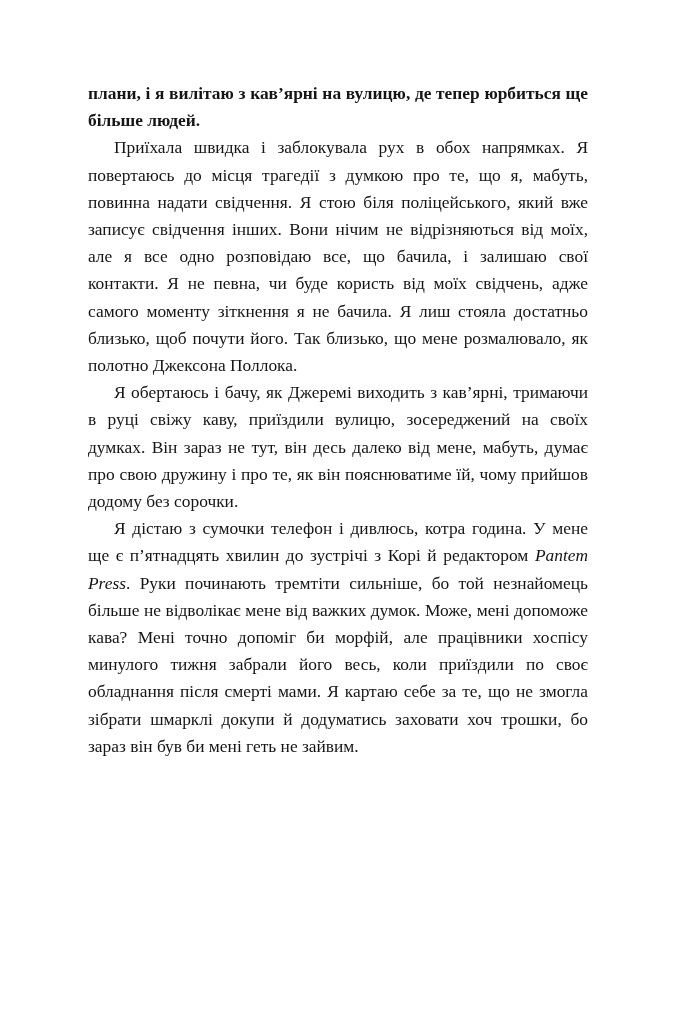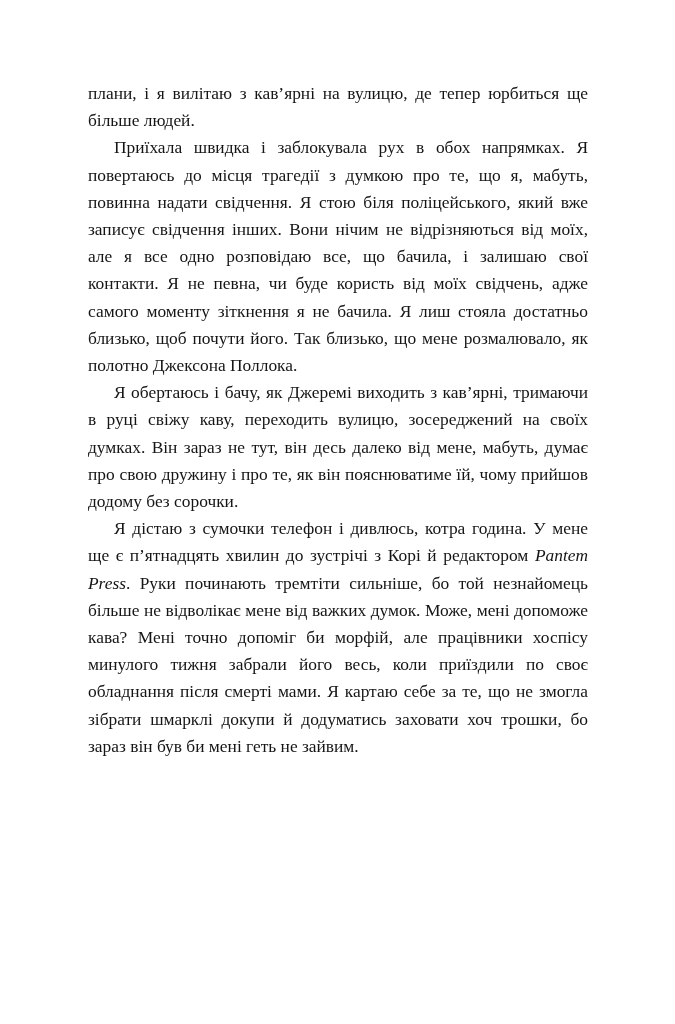--- a/index.html
+++ b/index.html
@@ -40,36 +40,37 @@
     text-justify: inter-word;
     hyphens: manual;
     -webkit-hyphens: manual;
     text-indent: 26px;
     word-spacing: 0px;
     letter-spacing: 0.0px;
   }
 
   .para.first {
     text-indent: 0;
+    font-weight: bold;
   }
 
   .italic {
     font-style: italic;
   }
 </style>
 </head>
 <body>
 
 <div class="page">
   <div class="text-block">
 
     <p class="para first">плани, і я вилітаю з кав’ярні на вулицю, де тепер юрбиться ще більше людей.</p>
 
     <p class="para">Приїхала швидка і заблокувала рух в обох напрямках. Я повертаюсь до місця трагедії з думкою про те, що я, мабуть, повинна надати свідчення. Я стою біля поліцейського, який вже записує свідчення інших. Вони нічим не відрізняються від моїх, але я все одно розповідаю все, що бачила, і залишаю свої контакти. Я не певна, чи буде користь від моїх свідчень, адже самого моменту зіткнення я не бачила. Я лиш стояла достатньо близько, щоб почути його. Так близько, що мене розмалювало, як полотно Джексона Поллока.</p>
 
-    <p class="para">Я обертаюсь і бачу, як Джеремі виходить з кав’ярні, тримаючи в руці свіжу каву, переходить вулицю, зосереджений на своїх думках. Він зараз не тут, він десь далеко від мене, мабуть, думає про свою дружину і про те, як він пояснюватиме їй, чому прийшов додому без сорочки.</p>
+    <p class="para">Я обертаюсь і бачу, як Джеремі виходить з кав’ярні, тримаючи в руці свіжу каву, приїздили вулицю, зосереджений на своїх думках. Він зараз не тут, він десь далеко від мене, мабуть, думає про свою дружину і про те, як він пояснюватиме їй, чому прийшов додому без сорочки.</p>
 
     <p class="para">
       <span>Я дістаю з сумочки телефон і дивлюсь, котра година. У мене ще є п’ятнадцять хвилин до зустрічі з Корі й редактором </span><span class="italic">Pantem Press</span><span>. Руки починають тремтіти сильніше, бо той незнайомець більше не відволікає мене від важких думок. Може, мені допоможе кава? Мені точно допоміг би морфій, але працівники хоспісу минулого тижня забрали його весь, коли приїздили по своє обладнання після смерті мами. Я картаю себе за те, що не змогла зібрати шмарклі докупи й додуматись заховати хоч трошки, бо зараз він був би мені геть не зайвим.</span>
     </p>
 
   </div>
 </div>
 
 </body></html>

